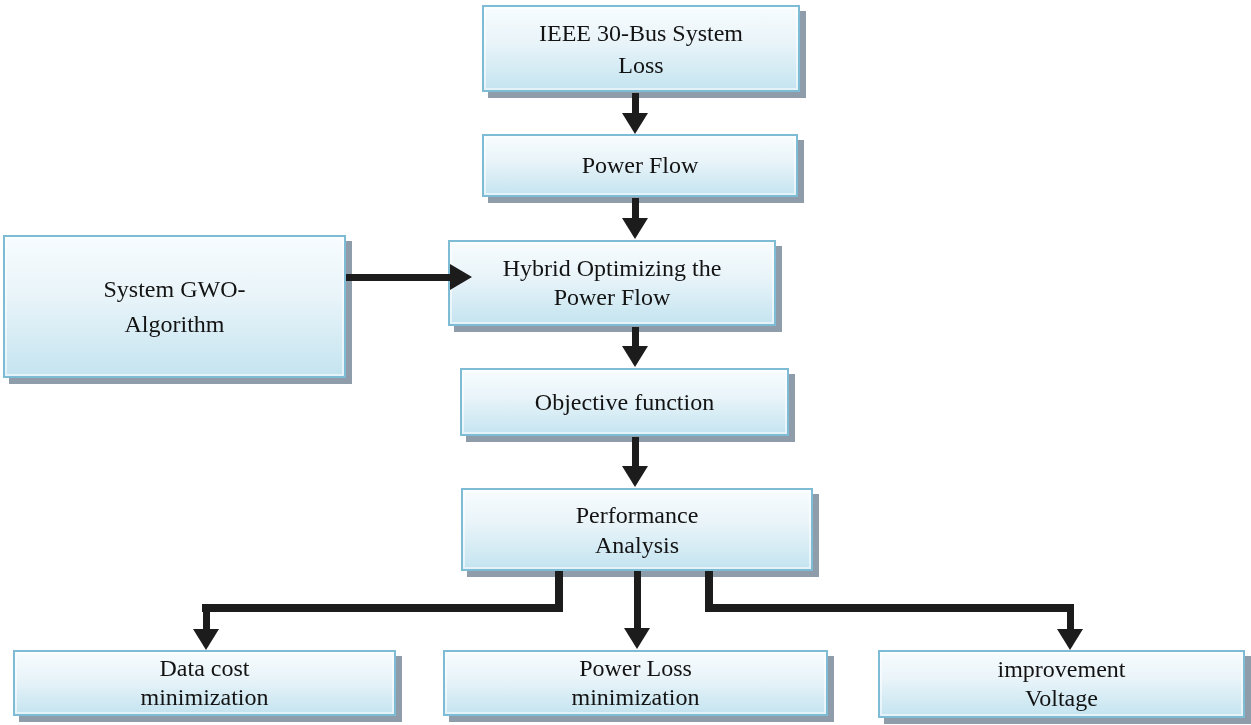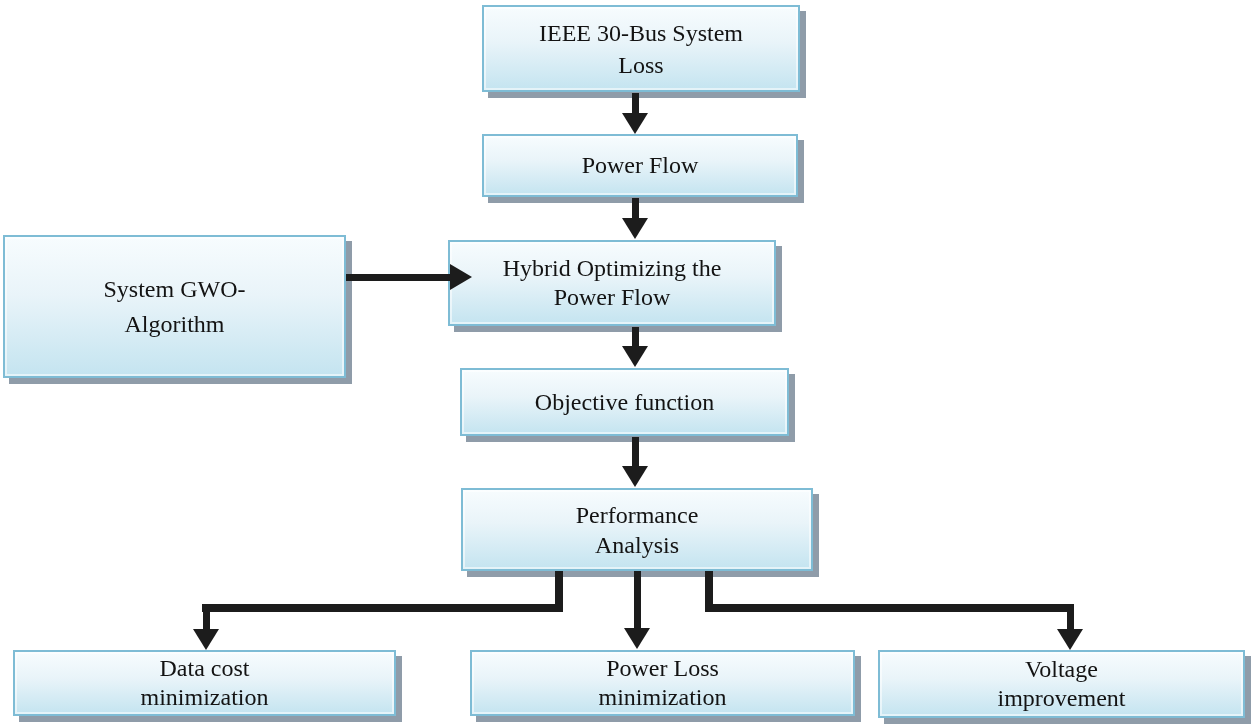--- a/index.html
+++ b/index.html
@@ -110,28 +110,28 @@
   <div class="node" style="left:461px; top:488px; width:352px; height:83px; line-height:30px;">
     <div class="line">Performance</div>
     <div class="line">Analysis</div>
   </div>
 
   <div class="node" style="left:13px; top:650px; width:383px; height:66px; line-height:29px;">
     <div class="line">Data cost</div>
     <div class="line">minimization</div>
   </div>
 
-  <div class="node" style="left:443px; top:650px; width:385px; height:66px; line-height:29px;margin-left:27px;">
+  <div class="node" style="left:443px; top:650px; width:385px; height:66px; line-height:29px;">
     <div class="line">Power Loss</div>
     <div class="line">minimization</div>
   </div>
 
   <div class="node" style="left:878px; top:650px; width:367px; height:68px; line-height:29px;">
+    <div class="line">improvement</div>
     <div class="line">Voltage</div>
-    <div class="line">improvement</div>
   </div>
 
   <div class="varrow" style="left:622px; top:93px; height:41px;">
     <div class="shaft"></div>
     <div class="head"></div>
   </div>
 
   <div class="varrow" style="left:622px; top:198px; height:41px;">
     <div class="shaft"></div>
     <div class="head"></div>

